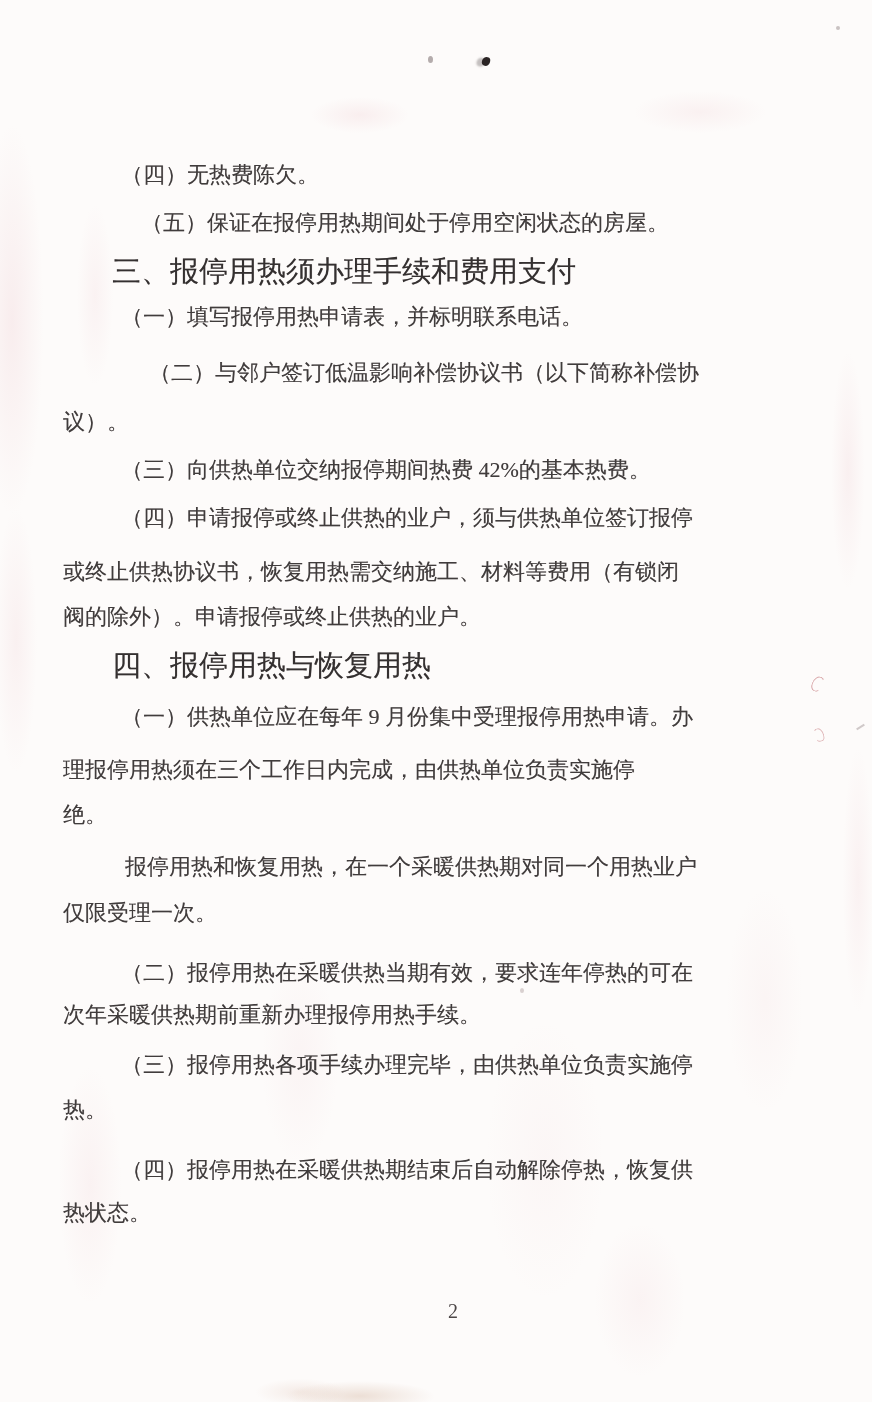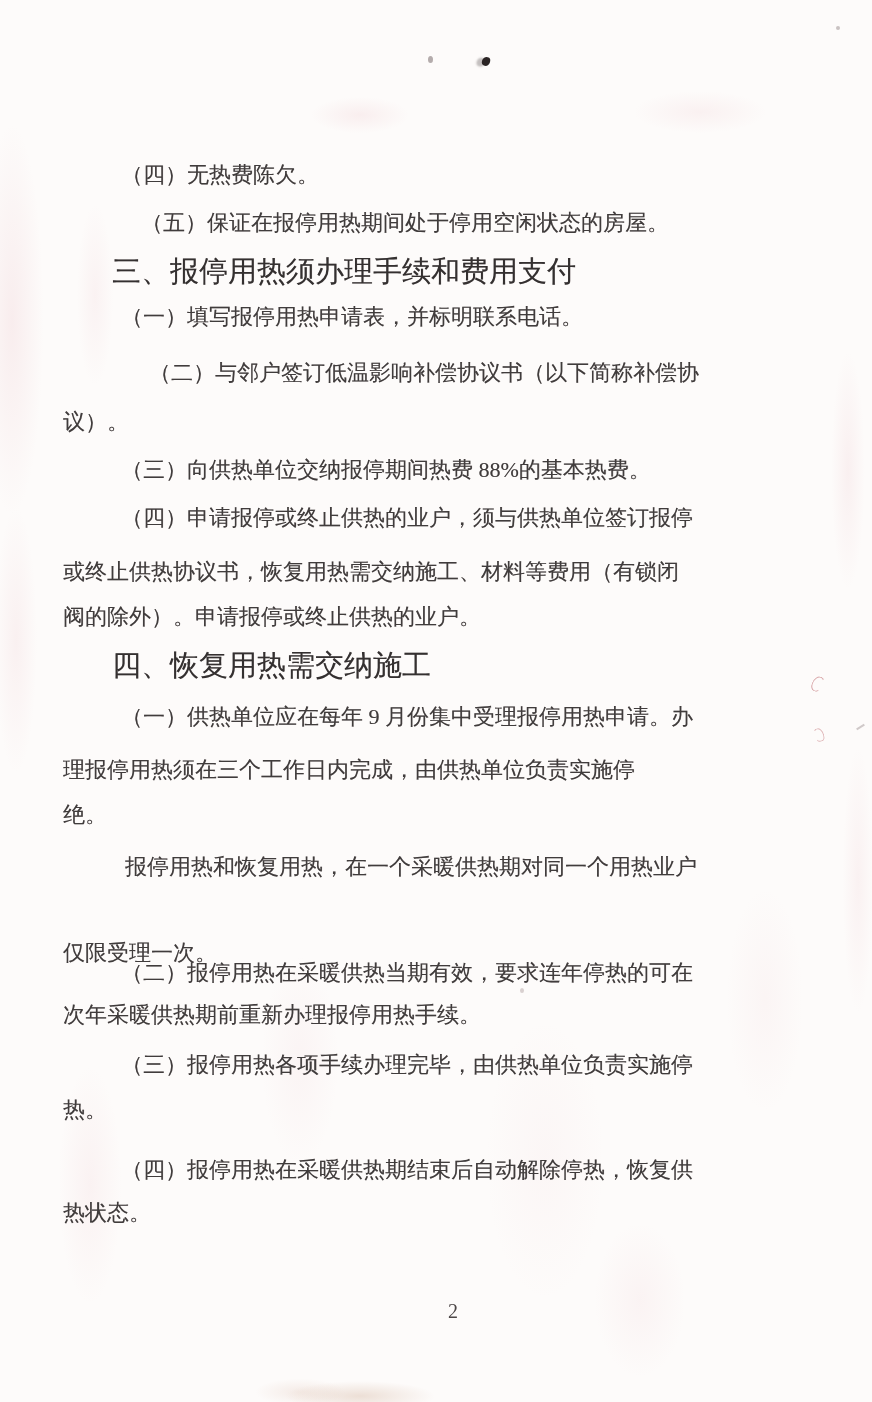--- a/index.html
+++ b/index.html
@@ -69,30 +69,30 @@
 <body>
 
 <div class="page">
   <div id="text-layer">
       <div class="line body" style="top: 151px; left: 121px;">（四）无热费陈欠。</div>
       <div class="line body" style="top: 199px; left: 121px; margin-left: 20px;">（五）保证在报停用热期间处于停用空闲状态的房屋。</div>
       <div class="line heading" style="top: 247px; left: 112px;">三、报停用热须办理手续和费用支付</div>
       <div class="line body" style="top: 293px; left: 121px;">（一）填写报停用热申请表，并标明联系电话。</div>
       <div class="line body" style="top: 349px; left: 121px; margin-left: 28px;">（二）与邻户签订低温影响补偿协议书（以下简称补偿协</div>
       <div class="line body" style="top: 398px; left: 63px;">议）。</div>
-      <div class="line body" style="top: 446px; left: 121px;">（三）向供热单位交纳报停期间热费 88%的基本热费。</div>
+      <div class="line body" style="top: 446px; left: 121px;">（三）向供热单位交纳报停期间热费 42%的基本热费。</div>
       <div class="line body" style="top: 494px; left: 121px;">（四）申请报停或终止供热的业户，须与供热单位签订报停</div>
       <div class="line body" style="top: 548px; left: 63px;">或终止供热协议书，恢复用热需交纳施工、材料等费用（有锁闭</div>
       <div class="line body" style="top: 593px; left: 63px;">阀的除外）。申请报停或终止供热的业户。</div>
-      <div class="line heading" style="top: 641px; left: 112px;">四、恢复用热需交纳施工</div>
+      <div class="line heading" style="top: 641px; left: 112px;">四、报停用热与恢复用热</div>
       <div class="line body" style="top: 693px; left: 121px;">（一）供热单位应在每年 9 月份集中受理报停用热申请。办</div>
       <div class="line body" style="top: 746px; left: 63px;">理报停用热须在三个工作日内完成，由供热单位负责实施停</div>
       <div class="line body" style="top: 791px; left: 63px;">绝。</div>
       <div class="line body" style="top: 843px; left: 125px;">报停用热和恢复用热，在一个采暖供热期对同一个用热业户</div>
-      <div class="line body" style="top: 929px; left: 63px;">仅限受理一次。</div>
+      <div class="line body" style="top: 889px; left: 63px;">仅限受理一次。</div>
       <div class="line body" style="top: 949px; left: 121px;">（二）报停用热在采暖供热当期有效，要求连年停热的可在</div>
       <div class="line body" style="top: 991px; left: 63px;">次年采暖供热期前重新办理报停用热手续。</div>
       <div class="line body" style="top: 1041px; left: 121px;">（三）报停用热各项手续办理完毕，由供热单位负责实施停</div>
       <div class="line body" style="top: 1086px; left: 63px;">热。</div>
       <div class="line body" style="top: 1146px; left: 121px;">（四）报停用热在采暖供热期结束后自动解除停热，恢复供</div>
       <div class="line body" style="top: 1189px; left: 63px; text-align: center;">热状态。</div>
     </div>
   <div class="page-number">2</div>
   <div class="speck ink-dot"></div>
   <div class="speck gray-dot"></div>

